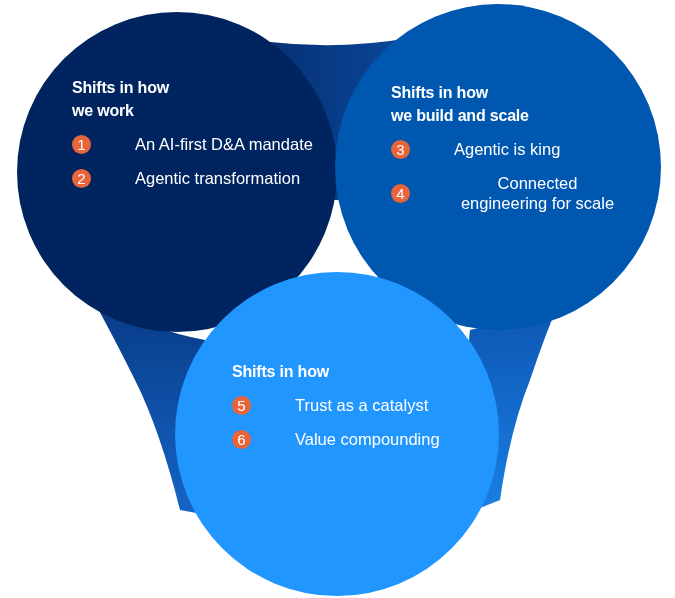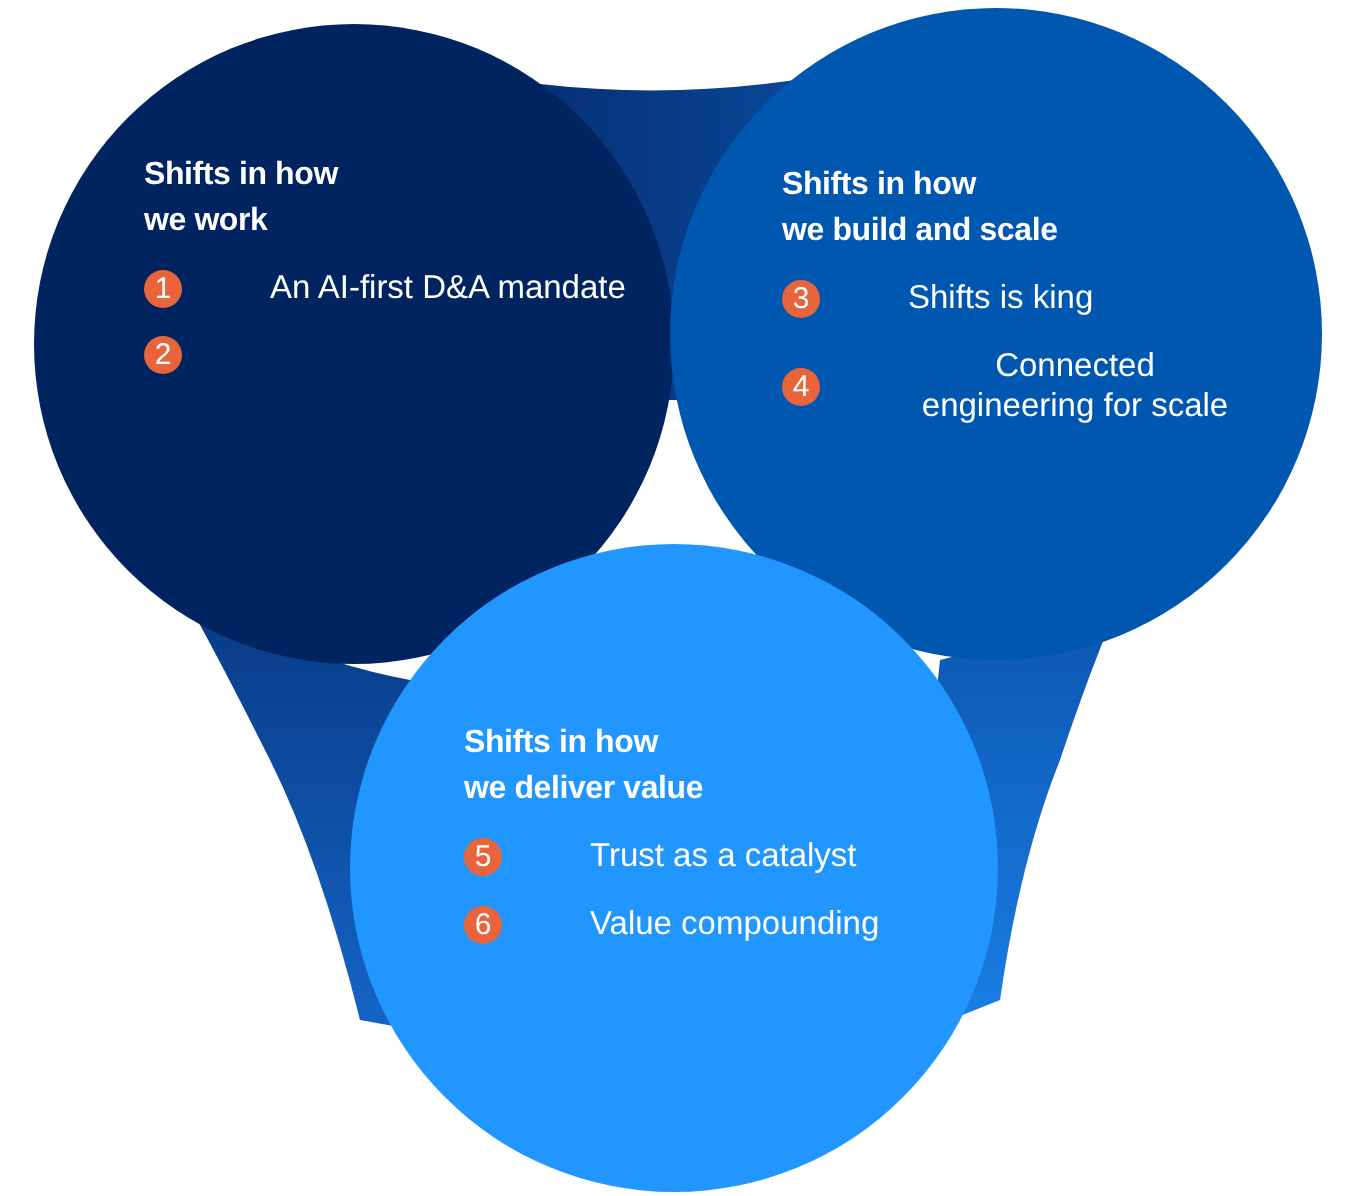--- a/index.html
+++ b/index.html
@@ -47,42 +47,42 @@
   <div class="heading">
     <div>Shifts in how</div>
     <div>we work</div>
   </div>
   <div class="item first">
     <span class="badge" style="background: rgb(232, 100, 58);">1</span>
     <span class="label">An AI-first D&amp;A mandate</span>
   </div>
   <div class="item">
     <span class="badge" style="background: rgb(232, 100, 58);">2</span>
+    <span class="label">Agentic transformation</span>
   </div>
 </div>
 
 <div class="block" style="left:391px; top:81px; width:240px;">
   <div class="heading">
     <div>Shifts in how</div>
     <div>we build and scale</div>
   </div>
   <div class="item first">
     <span class="badge" style="background: rgb(232, 100, 58);">3</span>
-    <span class="label">Shifts is king</span>
+    <span class="label">Agentic is king</span>
   </div>
   <div class="item" style="width:230px;">
     <span class="badge" style="background: rgb(232, 100, 58);">4</span>
     <span class="label" style="width:200px;text-align:center;">Connected engineering for scale</span>
   </div>
 </div>
 
 <div class="block" style="left:232px; top:360px; width:240px;">
   <div class="heading">
     <div>Shifts in how</div>
-    <div>we deliver value</div>
   </div>
   <div class="item first">
     <span class="badge" style="background: rgb(232, 100, 58);">5</span>
     <span class="label">Trust as a catalyst</span>
   </div>
   <div class="item">
     <span class="badge" style="background: rgb(232, 100, 58);">6</span>
     <span class="label">Value compounding</span>
   </div>
 </div>

